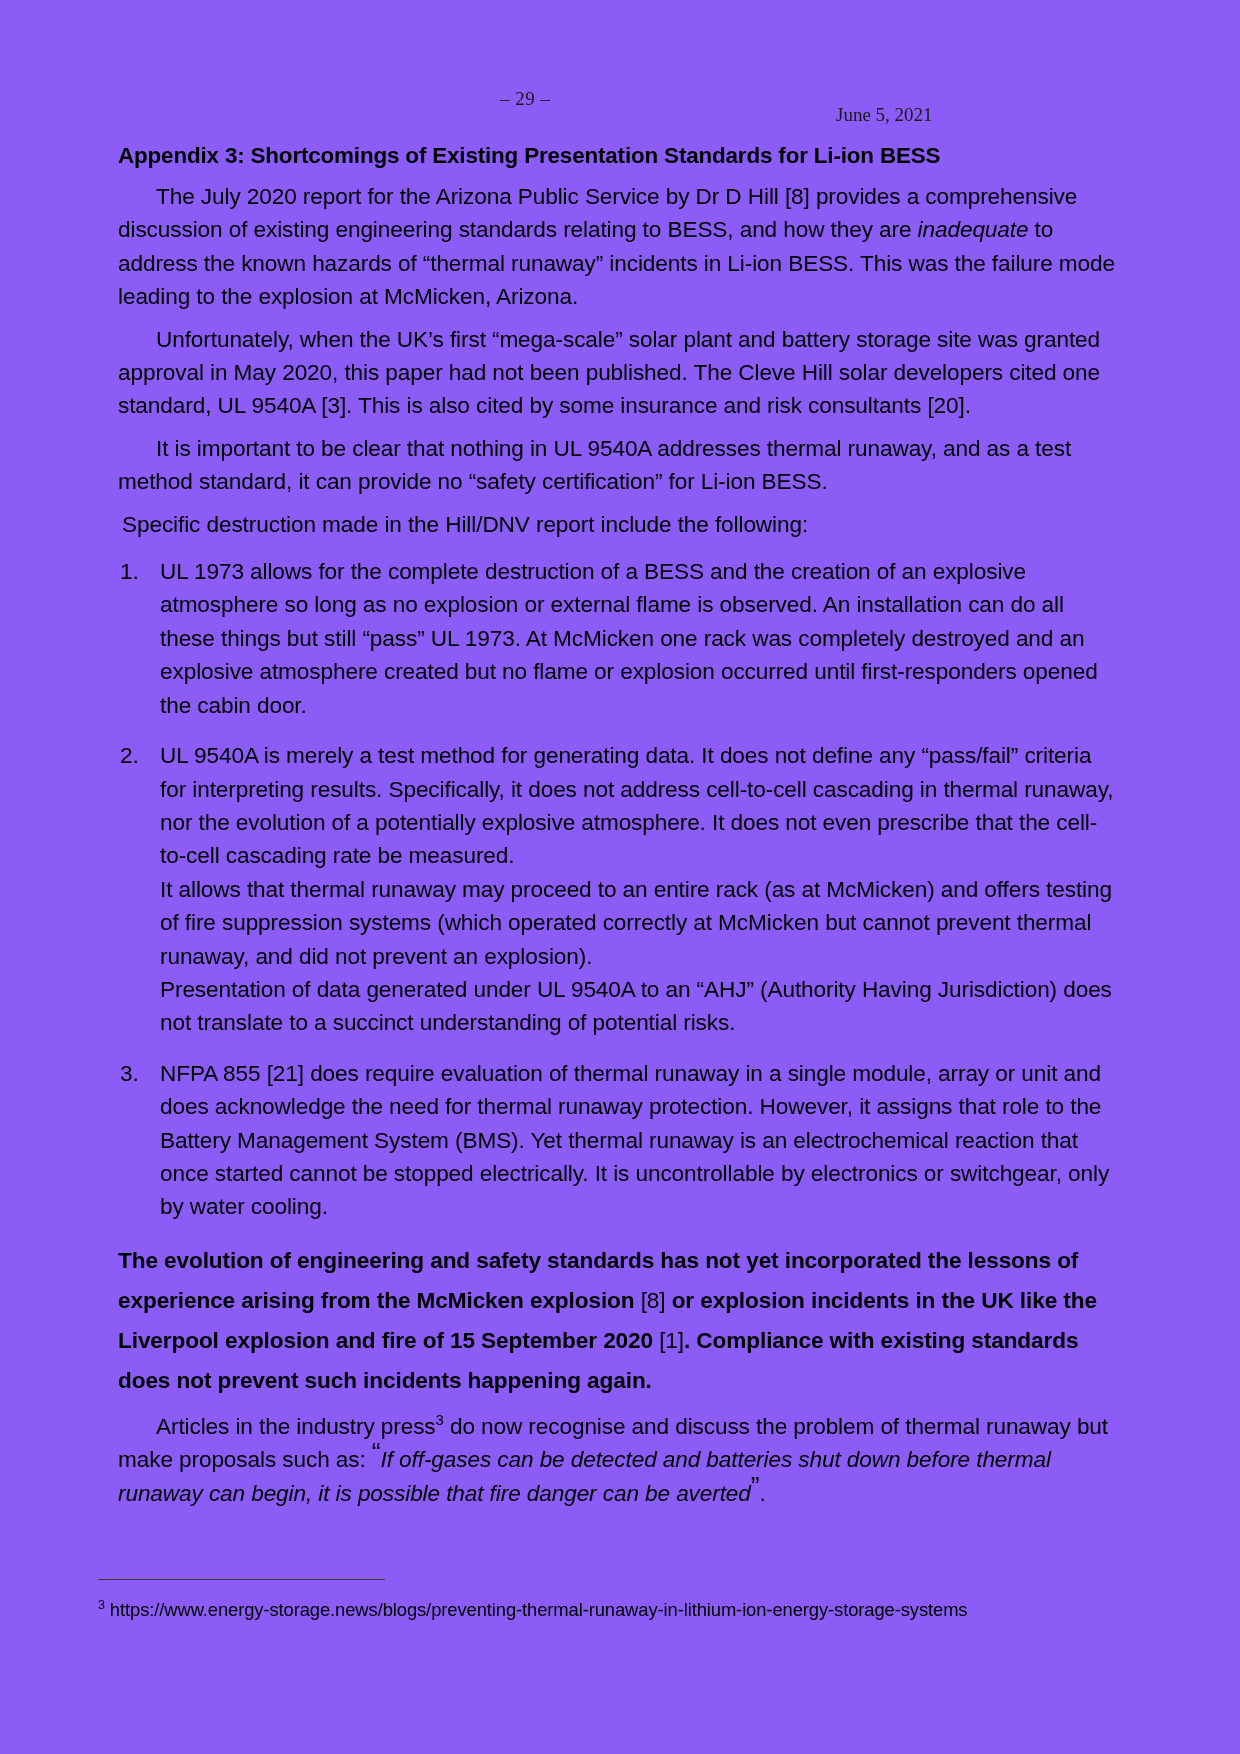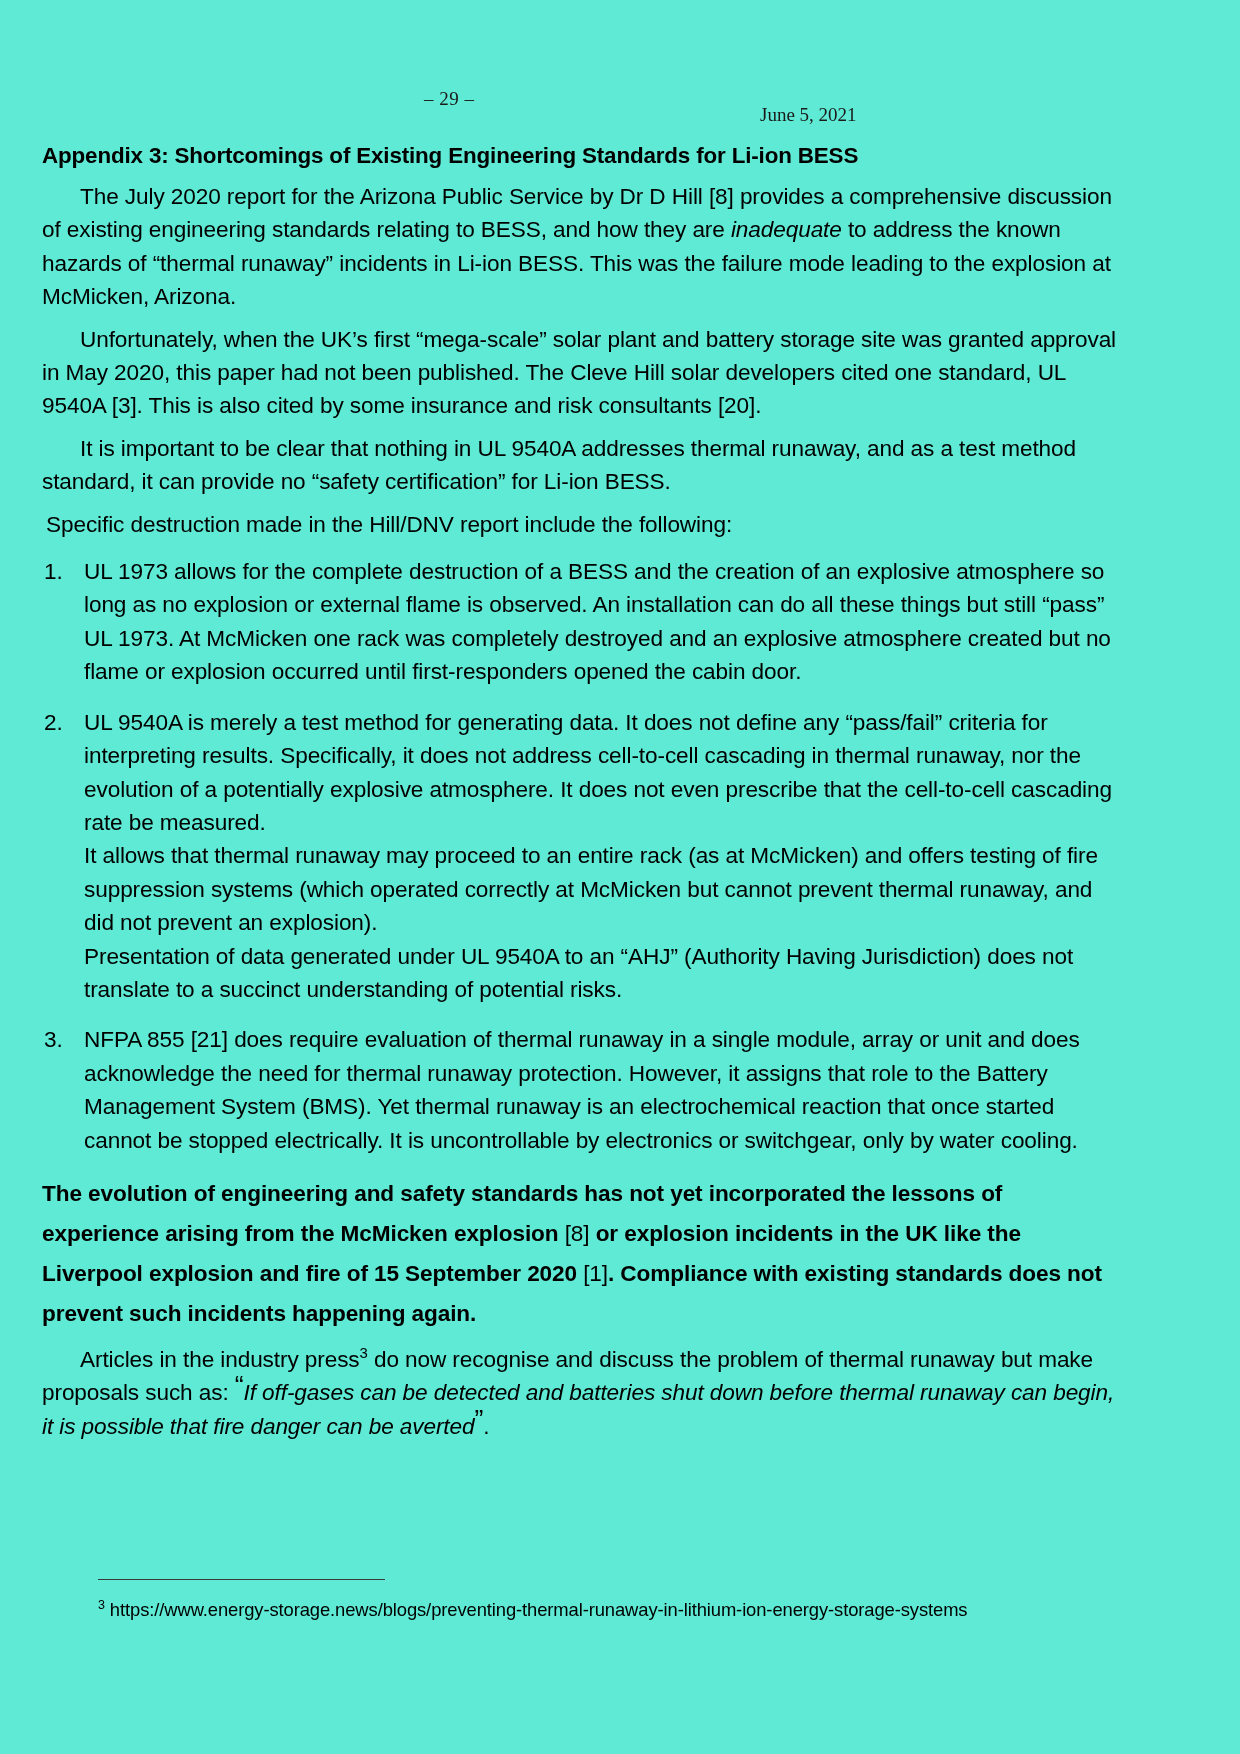--- a/index.html
+++ b/index.html
@@ -4,23 +4,23 @@
 <style>
   html, body {
     margin: 0;
     padding: 0;
     background: #ffffff;
   }
   .page {
     position: relative;
     width: 1240px;
     height: 1754px;
-    background: #5eead4;
+    background: #8b5cf6;
     box-sizing: border-box;
-    padding: 88px 118px 0 42px;
+    padding: 88px 118px 0 118px;
     font-family: "Liberation Sans", sans-serif;
     color: #000000;
     overflow: hidden;
   }
 
   
   .doc-header {
     position: relative;
     height: 44px;
     font-family: "Liberation Serif", serif;
@@ -141,21 +141,21 @@
 
 <div class="page">
 
   <div class="doc-header">
     <span class="page-number">– 29 –</span>
     <span class="doc-date">June 5, 2021</span>
   </div>
 
   <div class="body-area">
 
-    <h1 class="appendix-title">Appendix 3: Shortcomings of Existing Engineering Standards for Li-ion BESS</h1>
+    <h1 class="appendix-title">Appendix 3: Shortcomings of Existing Presentation Standards for Li-ion BESS</h1>
 
     <p class="para indent"><span>The July 2020 report for the Arizona Public Service by Dr D Hill [8] provides a comprehensive discussion of existing engineering standards relating to BESS, and how they are </span><span class="it">inadequate</span><span> to address the known hazards of “thermal runaway” incidents in Li-ion BESS. This was the failure mode leading to the explosion at McMicken, Arizona.</span></p>
 
     <p class="para indent">Unfortunately, when the UK’s first “mega-scale” solar plant and battery storage site was granted approval in May 2020, this paper had not been published. The Cleve Hill solar developers cited one standard, UL 9540A [3]. This is also cited by some insurance and risk consultants [20].</p>
 
     <p class="para indent">It is important to be clear that nothing in UL 9540A addresses thermal runaway, and as a test method standard, it can provide no “safety certification” for Li-ion BESS.</p>
 
     <p class="para lead-space">Specific destruction made in the Hill/DNV report include the following:</p>
 
     <ol class="criteria">

